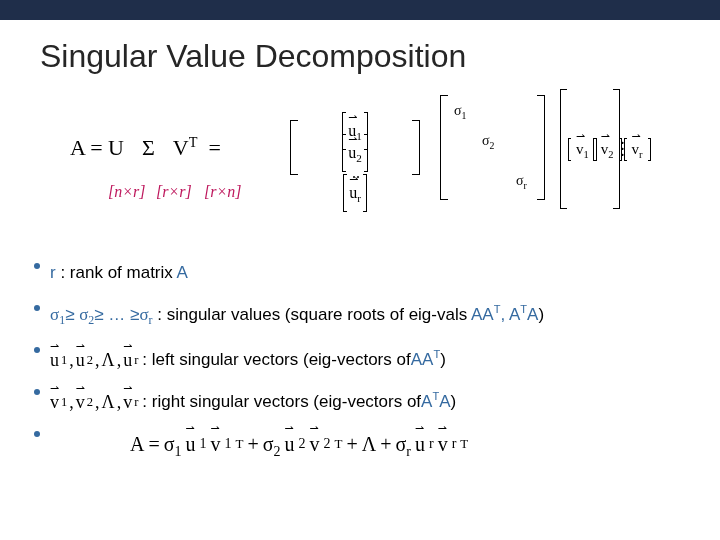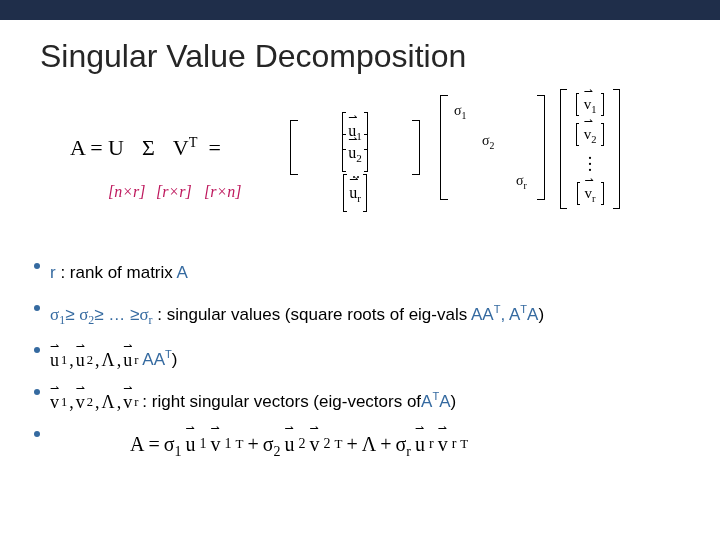--- a/index.html
+++ b/index.html
@@ -111,21 +111,21 @@
   .vmat {
     position:absolute;
     left:560px; top:4px;
     width:60px; height:120px;
   }
   .vmat .bracket { width:7px; }
   .vmat .rows {
     position:absolute;
     left:10px; right:10px; top:6px; bottom:6px;
     display:flex;
-    flex-direction:column;
+    flex-direction:row;
     justify-content:space-between;
     font-family:"Times New Roman",serif;
     font-size:15px;
     align-items:center;
   }
   .rowvec {
     position:relative;
     padding:1px 6px;
   }
   .rowvec .lb, .rowvec .rb {
@@ -248,20 +248,21 @@
           <sub>1</sub>
           <span>,</span>
         <span class="harp">u</span>
           <sub>2</sub>
           <span>,</span>
         <span>Λ</span>
           <span>,</span>
         <span class="harp">u</span>
           <sub>r</sub>
       </span>
+      <span> : left singular vectors (eig-vectors of </span>
         <span class="blue"><span>AA</span><sup>T</sup></span>
         <span>)</span>
     </div>
   </div>
 
   <div class="row">
     <div class="bullet-dot"></div>
     <div style="display:flex;align-items:center">
       <span class="vecset">
         <span class="harp">v</span>

